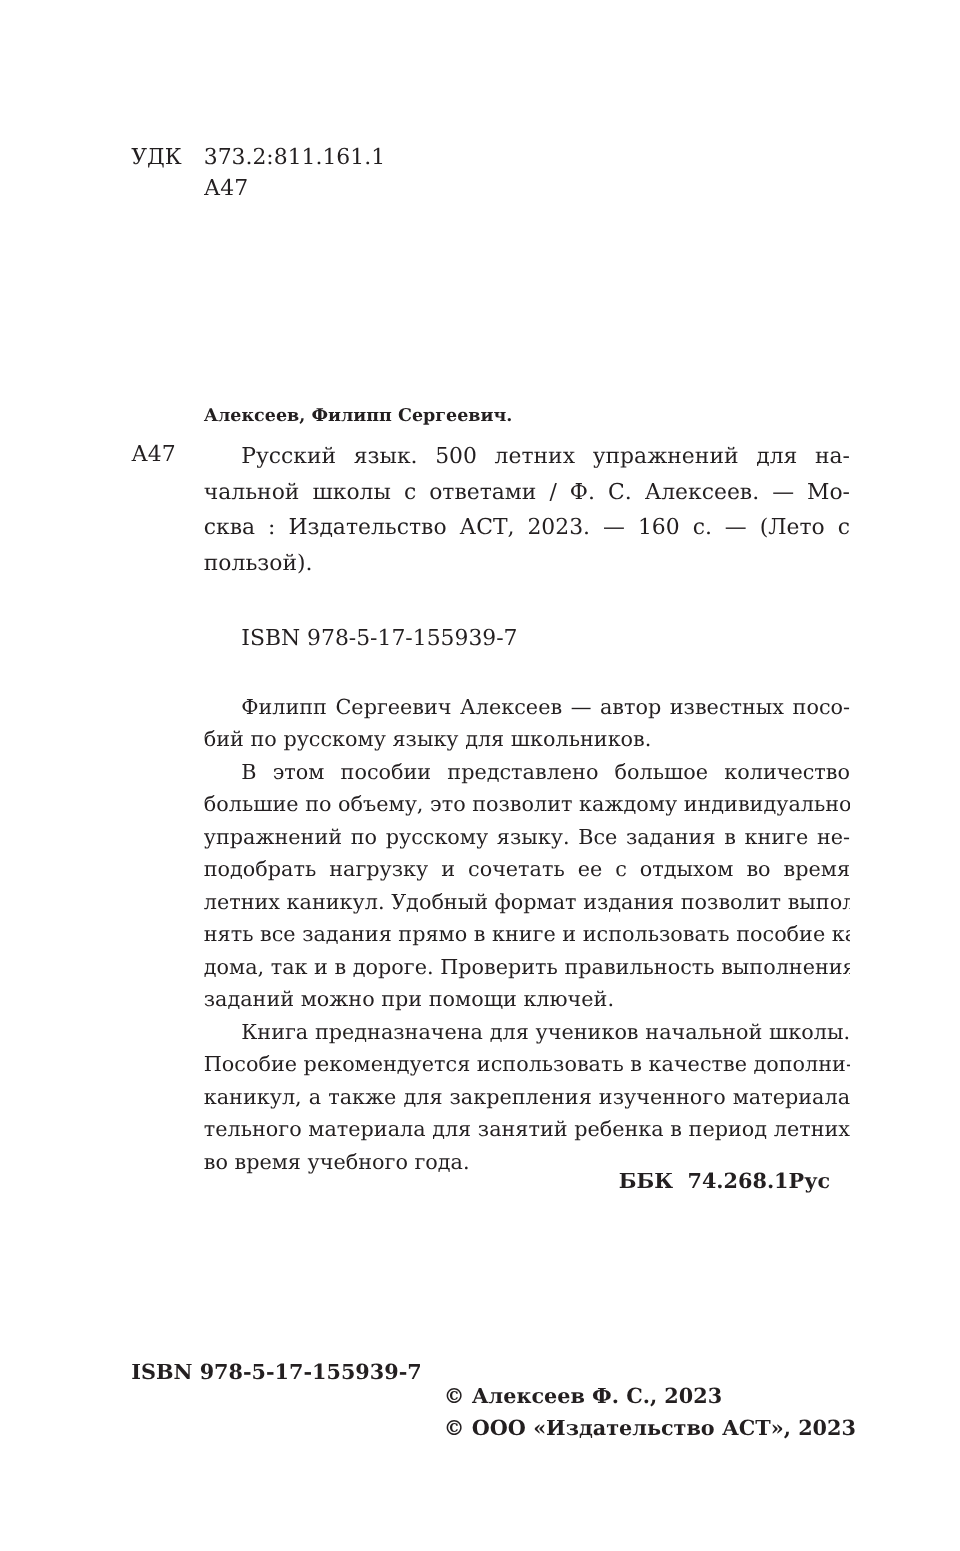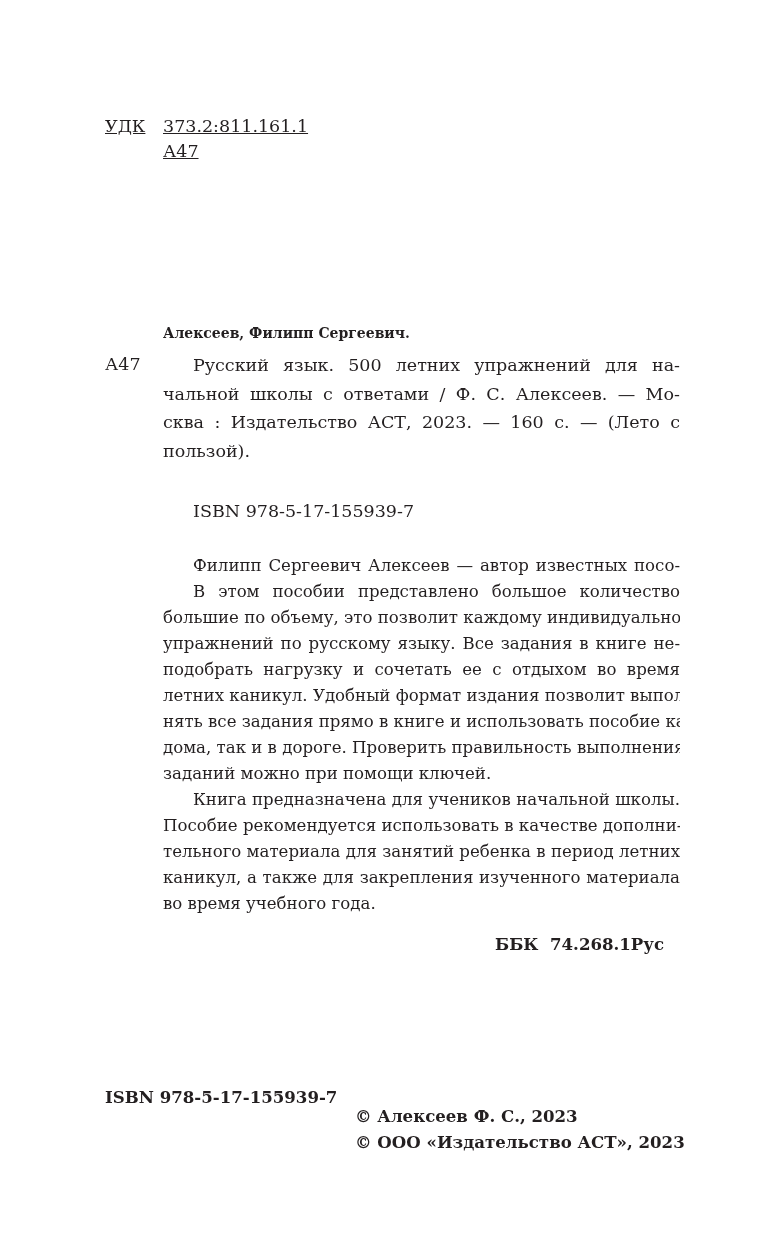--- a/index.html
+++ b/index.html
@@ -17,21 +17,21 @@
     }
     .abs { position: absolute; }
     .line {
       font-size: 17.5px;
       line-height: 26px;
       white-space: nowrap;
     }
     .bold { font-weight: bold; }
 
     
-    #classif { left: 105px; top: 114px; text-decoration: underline; }
+    #classif { left: 105px; top: 114px; }
     #classif .row { display: flex; font-size: 17.5px; line-height: 25px; height: 25px; }
     #classif .k { width: 58px; }
 
     
     #author { left: 163px; top: 320px; font-size: 14px; }
     #card-code { left: 105px; top: 351px; font-size: 17.5px; }
     #card-body {
       left: 163px; top: 351px; width: 517px;
       font-size: 17.5px; line-height: 28.5px;
     }
@@ -90,34 +90,35 @@
 <div id="card-body" class="abs">
   <span class="jl first">Русский язык. 500 летних упражнений для на-</span>
   <span class="jl">чальной школы с ответами / Ф. С. Алексеев. — Мо-</span>
   <span class="jl">сква : Издательство АСТ, 2023. — 160 с. — (Лето с</span>
   <span class="jl last">пользой).</span>
 </div>
 <div id="isbn-card" class="abs line">ISBN 978-5-17-155939-7</div>
 
 <div id="annot" class="abs">
   <span class="jl indent">Филипп Сергеевич Алексеев — автор известных посо-</span>
+  <span class="jl last">бий по русскому языку для школьников.</span>
 
   <span class="jl indent">В этом пособии представлено большое количество</span>
   <span class="jl">большие по объему, это позволит каждому индивидуально</span>
   <span class="jl">упражнений по русскому языку. Все задания в книге не-</span>
   <span class="jl">подобрать нагрузку и сочетать ее с отдыхом во время</span>
   <span class="jl">летних каникул. Удобный формат издания позволит выпол-</span>
   <span class="jl">нять все задания прямо в книге и использовать пособие как</span>
   <span class="jl">дома, так и в дороге. Проверить правильность выполнения</span>
   <span class="jl last">заданий можно при помощи ключей.</span>
 
   <span class="jl indent">Книга предназначена для учеников начальной школы.</span>
   <span class="jl">Пособие рекомендуется использовать в качестве дополни-</span>
+  <span class="jl">каникул, а также для закрепления изученного материала</span>
   <span class="jl">тельного материала для занятий ребенка в период летних</span>
-  <span class="jl">каникул, а также для закрепления изученного материала</span>
   <span class="jl last">во время учебного года.</span>
 </div>
 
 <div id="udk-bold" class="abs">
   <span class="r" style="white-space:pre;">ББК  74.268.1Рус</span>
 </div>
 
 <div id="isbn-foot" class="abs">ISBN 978-5-17-155939-7</div>
 <div id="copy" class="abs">
   <span class="r">© Алексеев Ф. С., 2023</span>

